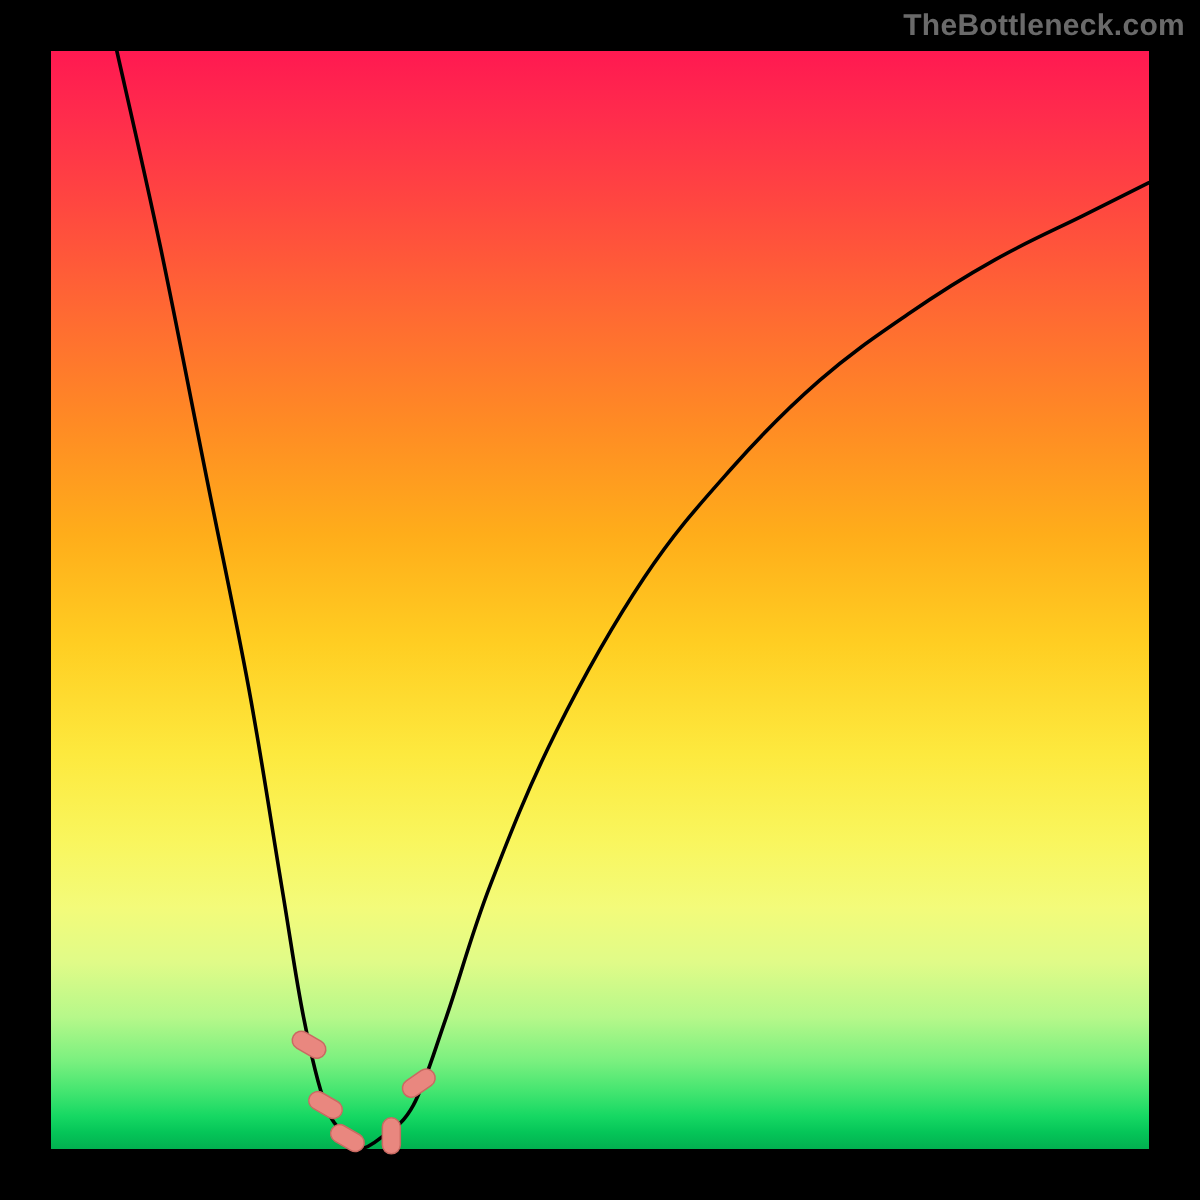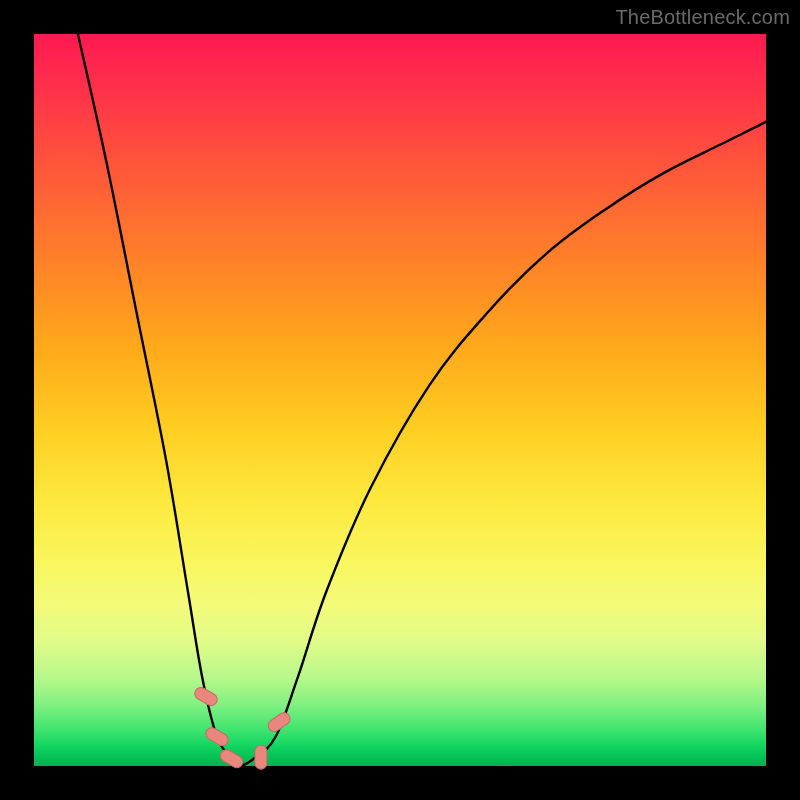--- a/index.html
+++ b/index.html
@@ -46,21 +46,21 @@
       #02b050 100%
     );
   }
   .watermark {
     position: absolute;
     top: 6px;
     right: 10px;
     color: #6a6a6a;
     font-size: 20px;
     letter-spacing: 0.2px;
-    font-weight: 400;
+    font-weight: 700;
     user-select: none;
   }
   svg.curve {
     position: absolute;
     left: 0;
     top: 0;
     width: 732px;
     height: 732px;
     overflow: visible;
   }

